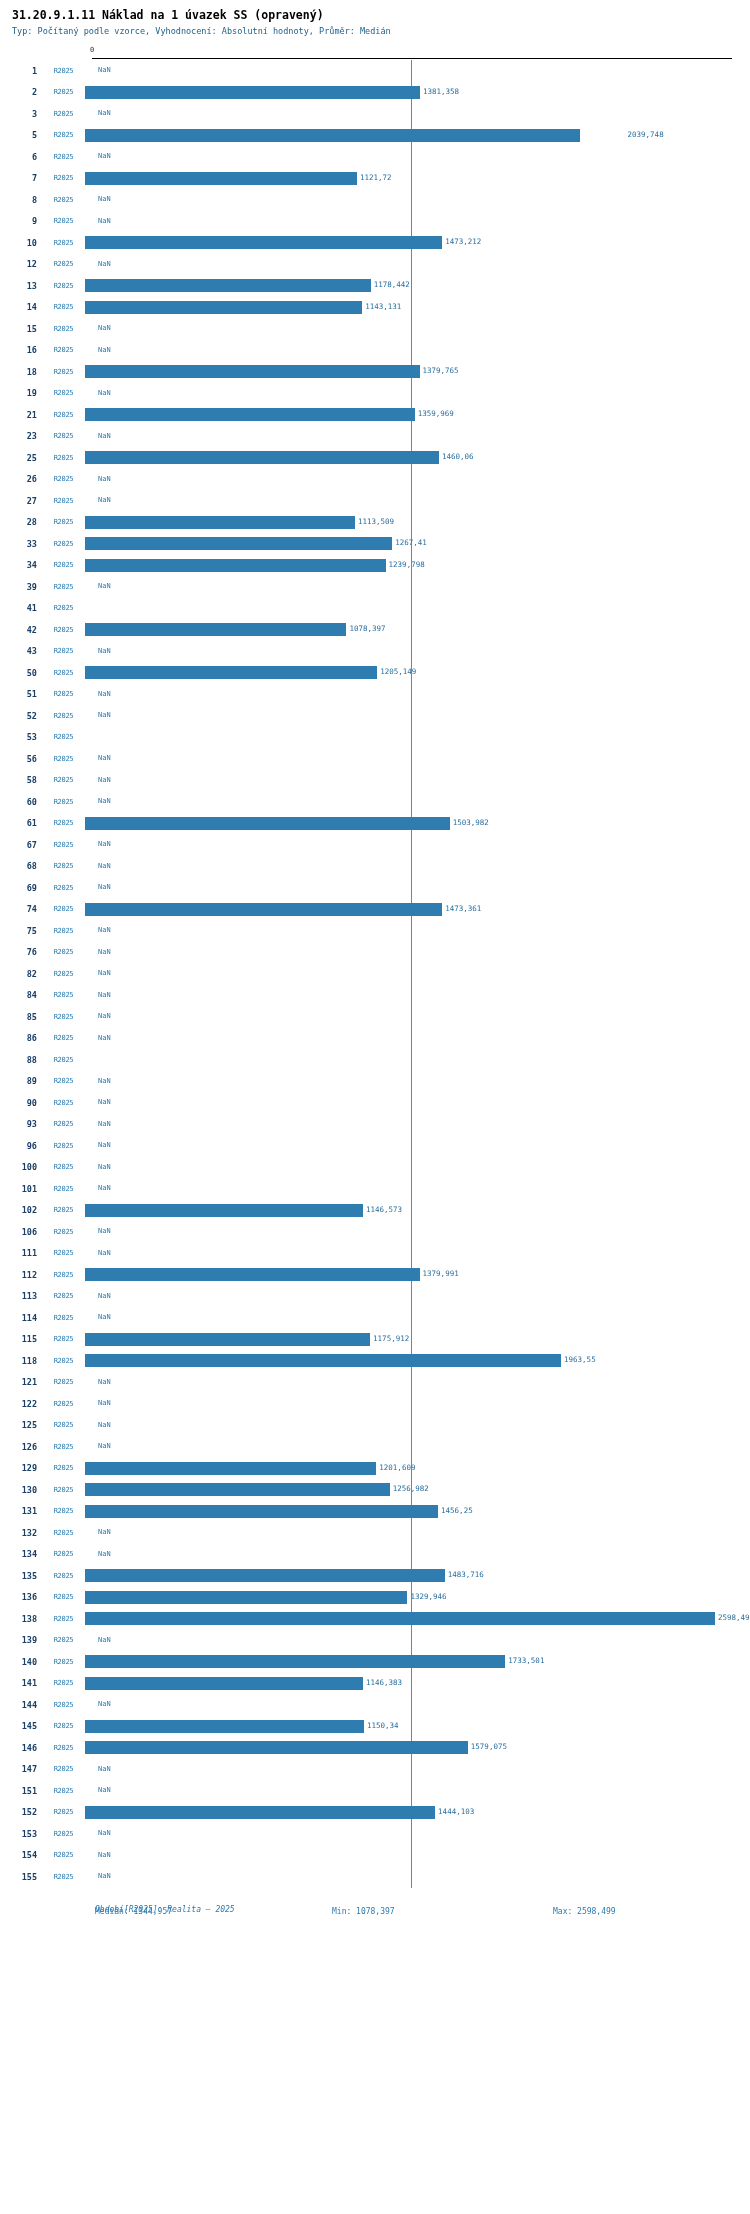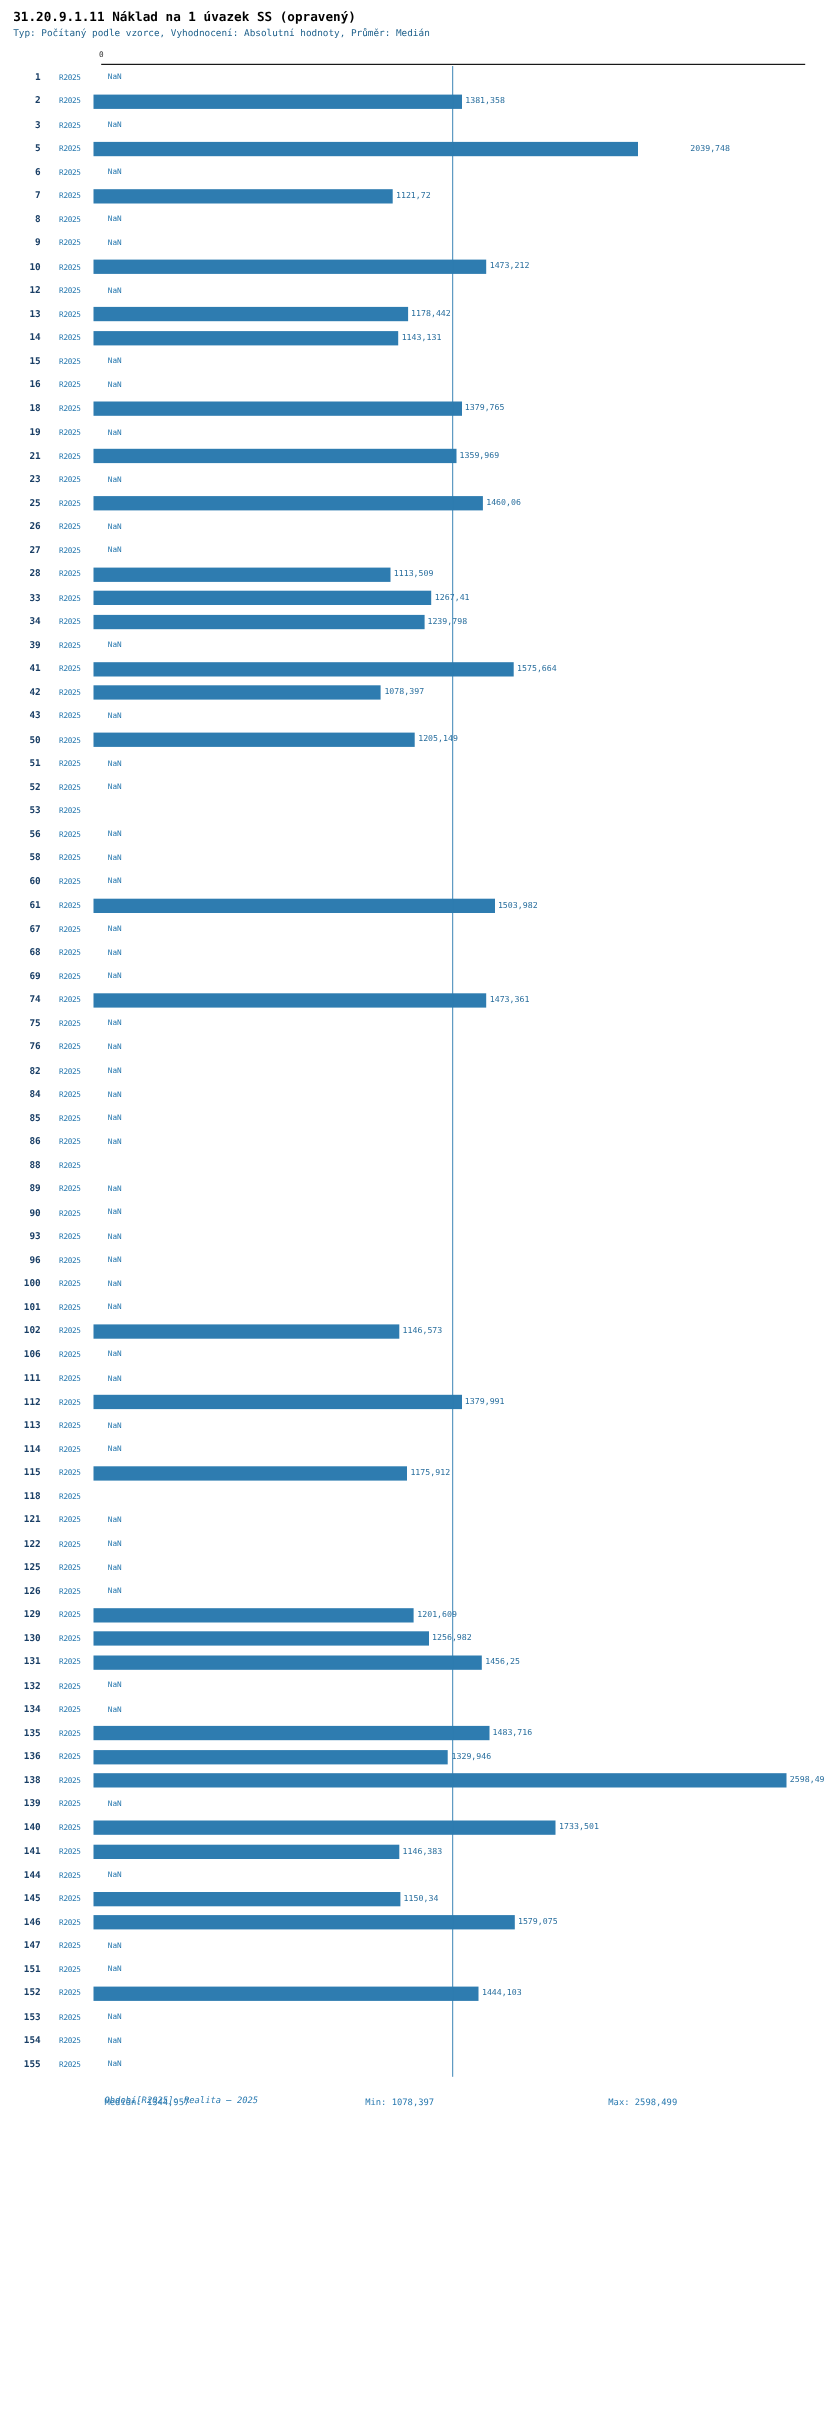--- a/index.html
+++ b/index.html
@@ -224,24 +224,20 @@
         <div class="row">
           <div class="rowlabel">39</div>
           <div class="rowtag">R2025</div>
           <div class="barzone">
             <div class="nanlabel">NaN</div>
           </div>
         </div>
         <div class="row">
           <div class="rowlabel">41</div>
           <div class="rowtag">R2025</div>
-          <div class="barzone">
-            <div class="bar" style="width: 382.016px;"></div>
-            <div class="barval" style="left: 385.016px;">1575,664</div>
-          </div>
         </div>
         <div class="row">
           <div class="rowlabel">42</div>
           <div class="rowtag">R2025</div>
           <div class="barzone">
             <div class="bar" style="width: 261.455px;"></div>
             <div class="barval" style="left: 264.455px;">1078,397</div>
           </div>
         </div>
         <div class="row">
@@ -471,20 +467,24 @@
           <div class="rowlabel">115</div>
           <div class="rowtag">R2025</div>
           <div class="barzone">
             <div class="bar" style="width: 285.097px;"></div>
             <div class="barval" style="left: 288.097px;">1175,912</div>
           </div>
         </div>
         <div class="row">
           <div class="rowlabel">118</div>
           <div class="rowtag">R2025</div>
+          <div class="barzone">
+            <div class="bar" style="width: 476.058px;"></div>
+            <div class="barval" style="left: 479.058px;">1963,55</div>
+          </div>
         </div>
         <div class="row">
           <div class="rowlabel">121</div>
           <div class="rowtag">R2025</div>
           <div class="barzone">
             <div class="nanlabel">NaN</div>
           </div>
         </div>
         <div class="row">
           <div class="rowlabel">122</div>

